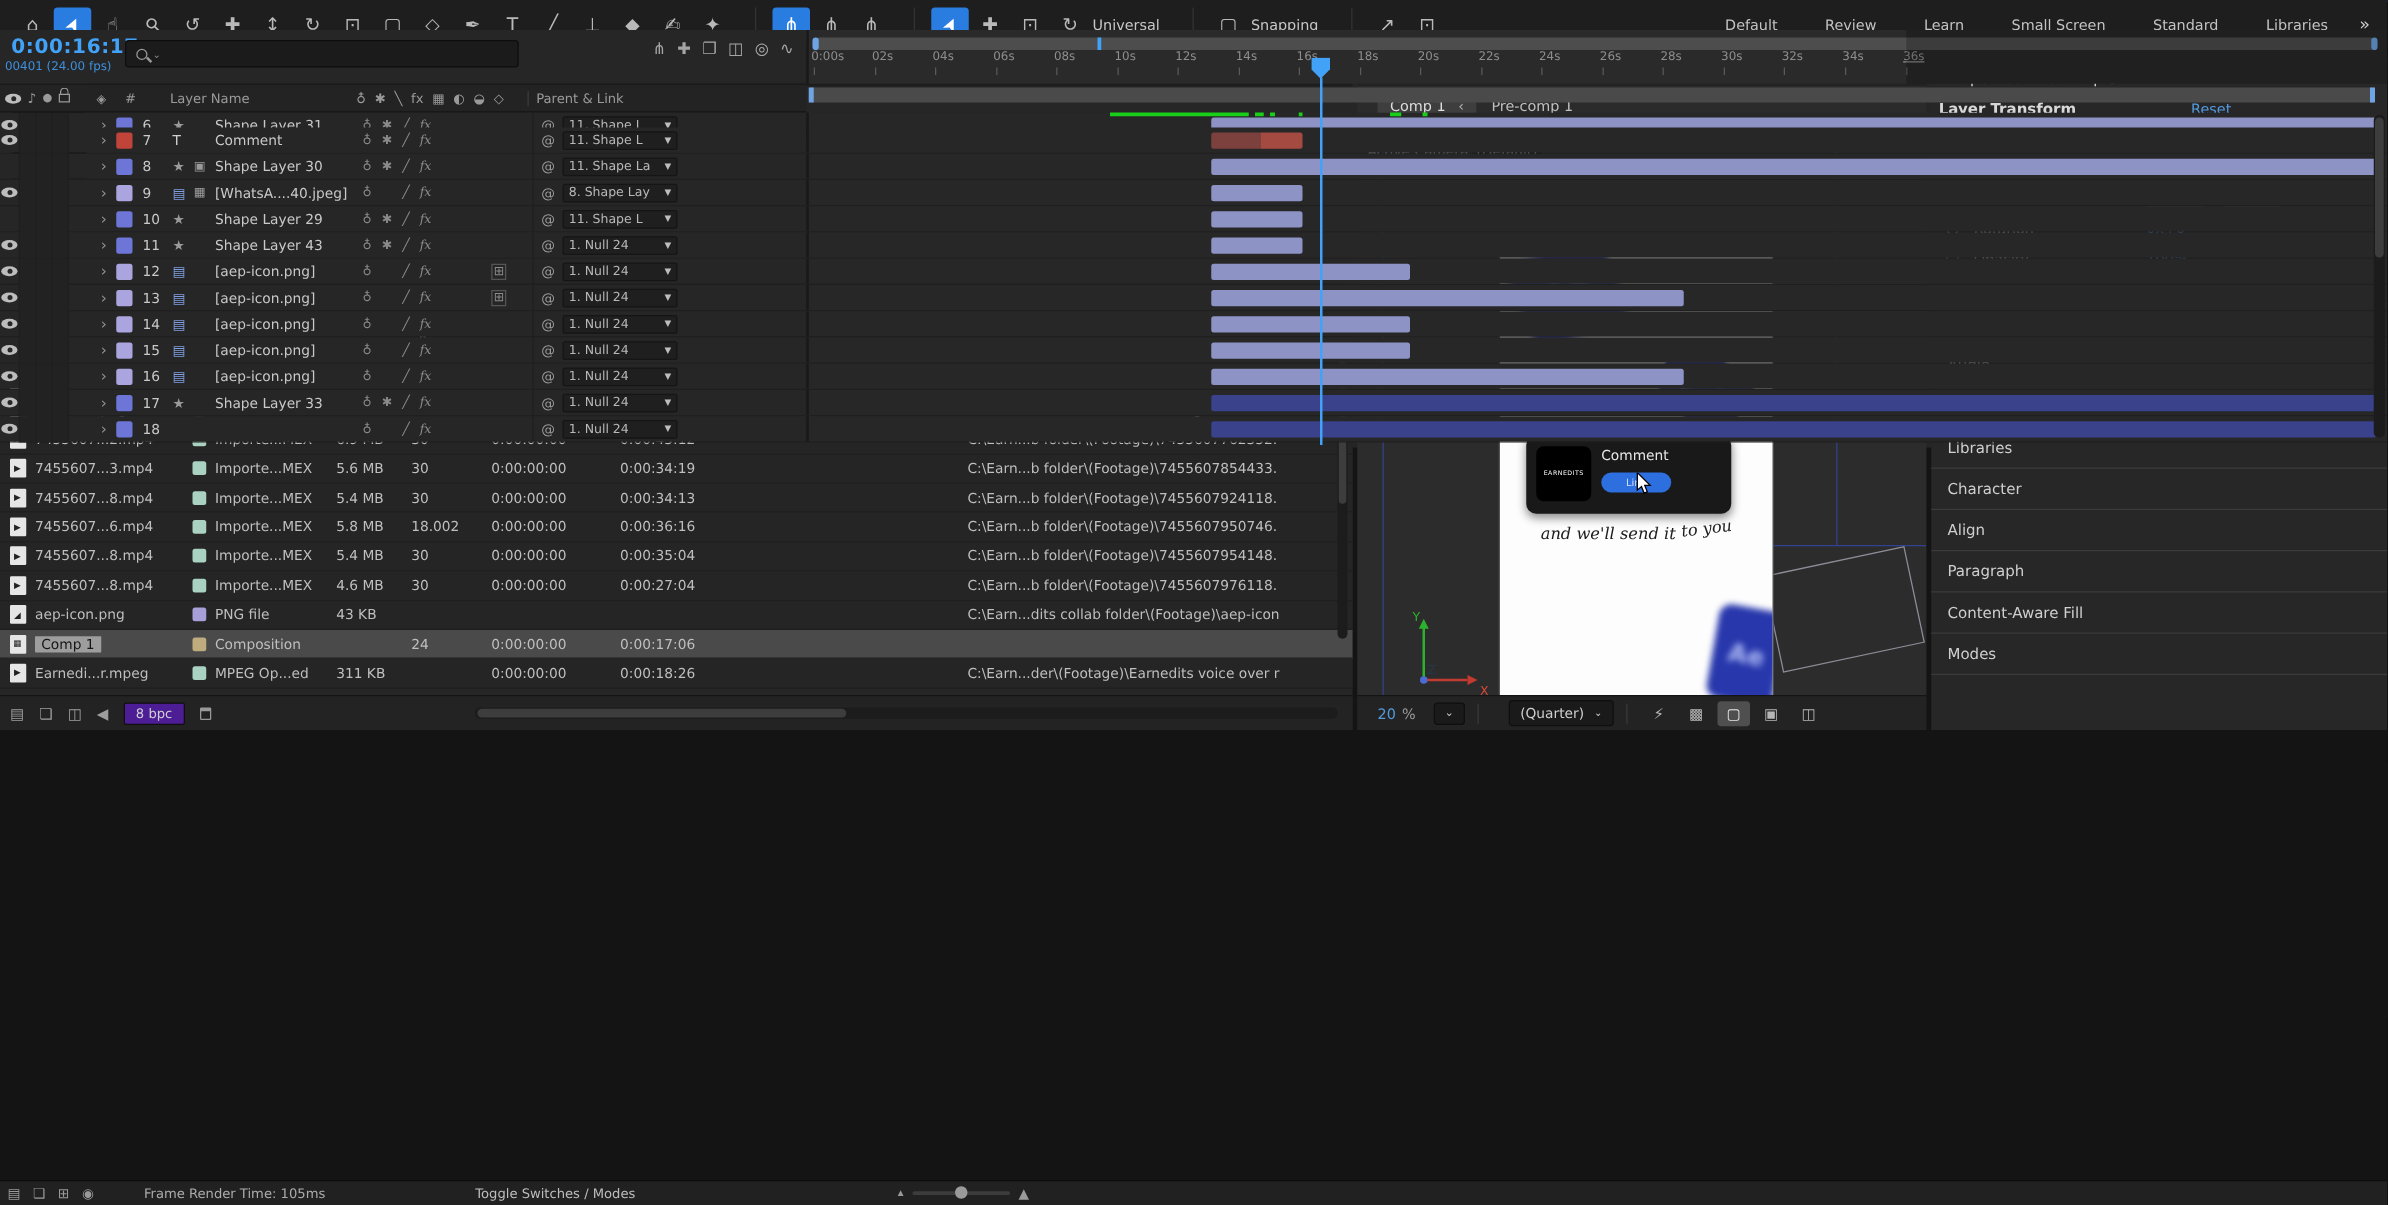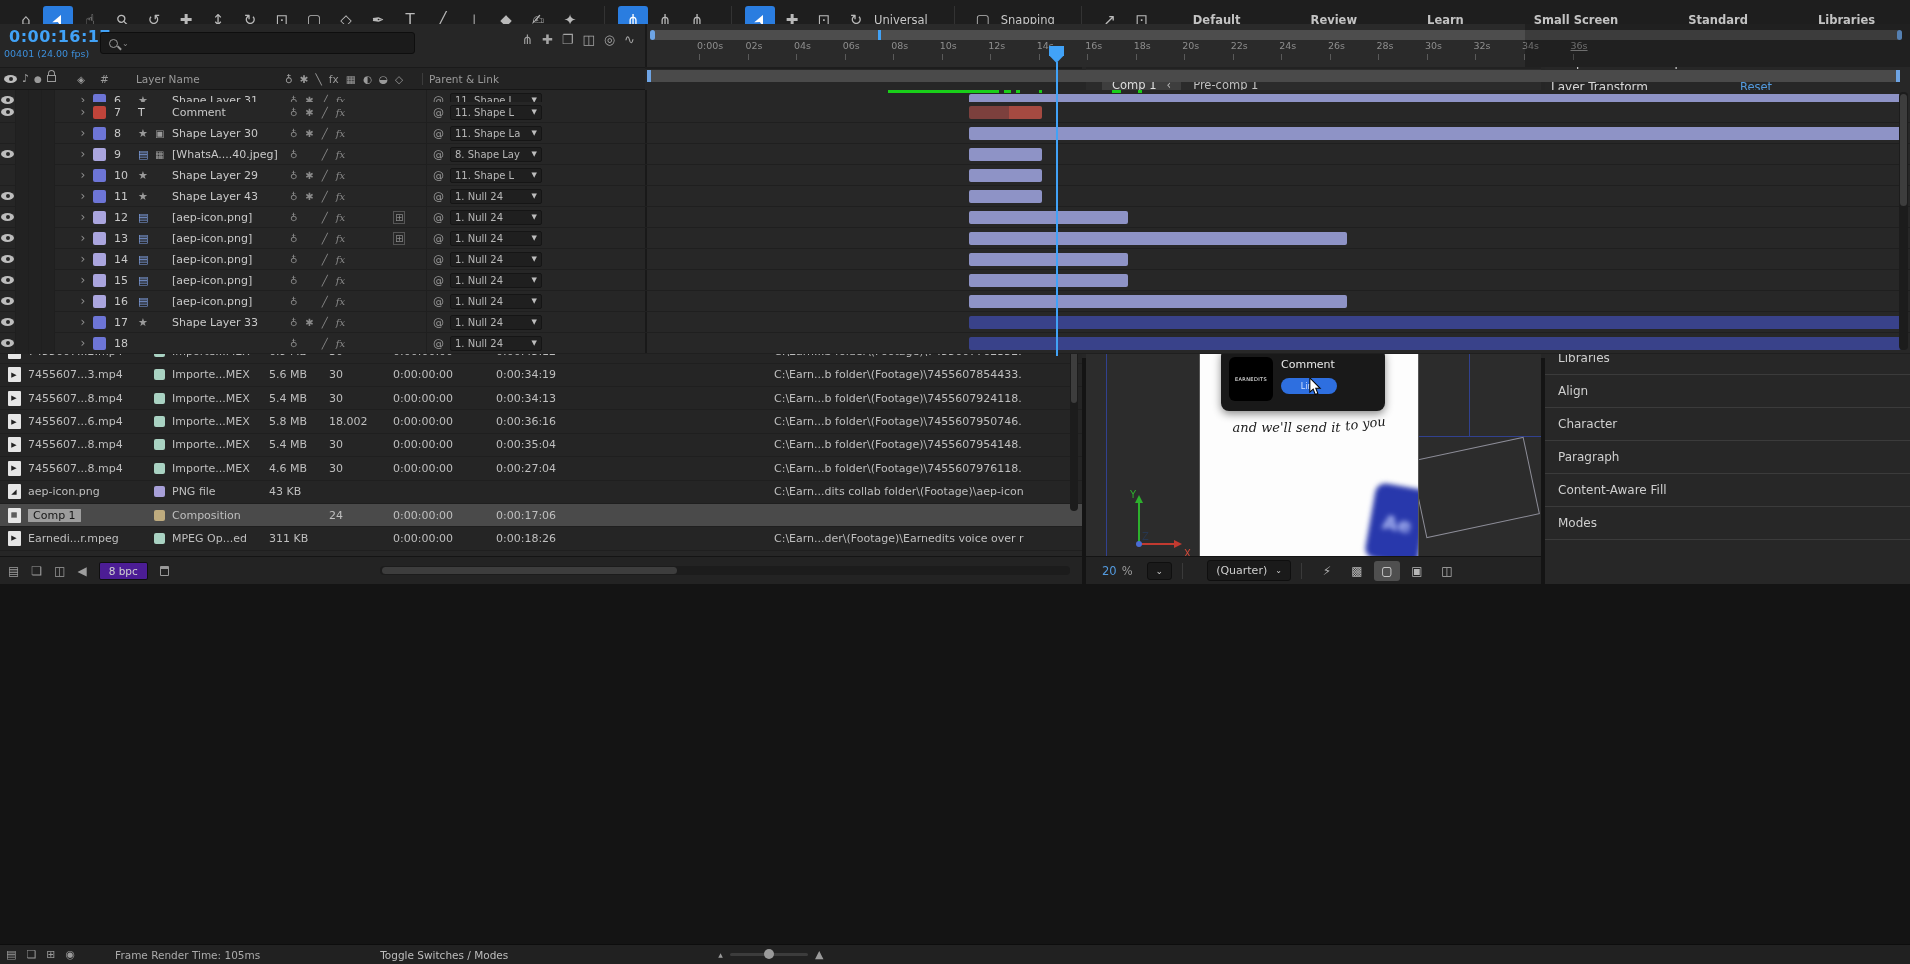--- a/index.html
+++ b/index.html
@@ -11,21 +11,21 @@
   #toolbar { position:absolute; left:0; top:0; width:1910px; height:42px; background:#1e1e1e;
              border-bottom:3px solid #111; display:flex; align-items:center; padding-left:10px; }
   .tool { width:30px; height:28px; display:flex; align-items:center; justify-content:center;
           font-size:15px; color:#b9b9b9; border-radius:3px; margin:0 1px; position:relative; }
   .tool.active { background:#2a7de0; color:#fff; }
   .cursor-glyph { display:inline-block; transform:rotate(-65deg); }
   .rot45 { display:inline-block; transform:rotate(-45deg); }
   .tb-label { font-size:11.5px; color:#c8c8c8; margin:0 8px 0 2px; }
   .tb-group { display:flex; align-items:center; margin-left:18px; padding-left:12px; border-left:1px solid #333; }
   #workspaces { display:flex; align-items:center; margin-left:auto; margin-right:14px; }
-  .ws-item { font-size:11.5px; color:#c3c3c3; margin:0 35px; white-space:nowrap;font-weight:bold; }
+  .ws-item { font-size:11.5px; color:#c3c3c3; margin:0 19px; white-space:nowrap; }
   .ws-overflow { font-size:14px; color:#cfcfcf; margin-left:6px; }
 
   
   .panel { position:absolute; background:#262626; }
   .tabrow { height:23px; background:#1d1d1d; display:flex; align-items:center; font-size:11.5px; color:#cfcfcf; }
   .hamburger { color:#9a9a9a; font-size:13px; margin-left:14px; }
   .closex { color:#9a9a9a; font-size:12px; margin:0 6px 0 8px; }
   .tansq { width:11px; height:11px; background:#c9b183; border-radius:2px; margin-right:7px; }
 
   
@@ -127,21 +127,21 @@
   .mini-btn { background:#1a1a1a; border:1px solid #0f0f0f; border-radius:3px; color:#cfcfcf; font-size:9px;
               padding:3px 8px; margin-left:14px; display:flex; align-items:center; gap:8px; }
   .vdivider { width:1px; height:16px; background:#3a3a3a; margin:0 10px; }
   .view-icon { width:26px; height:20px; display:flex; align-items:center; justify-content:center; color:#b5b5b5; font-size:12px; border-radius:3px; margin:0 2px; }
   .view-icon.active { background:#4f4f4f; color:#e5e5e5; }
 
   
   #props-panel { left:1545px; top:46px; width:365px; height:538px; background:#272727; }
   .props-head { display:flex; align-items:center; justify-content:space-between; padding:8px 12px 6px 12px; font-size:12px; color:#d5d5d5; }
   .lt-row { display:flex; align-items:center; padding:5px 12px 3px 6px; font-size:12px; }
-  .lt-title { color:#d8d8d8; font-weight:normal; }
+  .lt-title { color:#d8d8d8; font-weight:bold; }
   .lt-reset { color:#539ade; margin-left:92px; font-size:11.5px; }
   .prop-row { display:flex; align-items:center; height:24.5px; font-size:11.5px; color:#c4c4c4; }
   .prop-sw { width:34px; display:flex; justify-content:center; }
   .prop-label { width:110px; }
   .prop-link { width:28px; color:#539ade; font-size:12px; }
   .prop-val { color:#539ade; min-width:46px; border-bottom:1px solid #565656; margin-right:16px; padding-bottom:1px; }
   .props-sections { margin-top:22px; border-top:1px solid #3b3b3b; }
   .prop-section { height:33px; display:flex; align-items:center; padding-left:13px; font-size:12px; color:#cfcfcf; border-bottom:1px solid #3b3b3b; }
 
   
@@ -158,21 +158,21 @@
   .th-tag { width:38px; text-align:center; }
   .th-num { width:36px; }
   .th-name { width:149px; }
   .th-switches { width:137px; display:flex; gap:7px; align-items:center; }
   .th-parent { padding-left:6px; border-left:1px solid #3c3c3c; }
   .truler { position:absolute; left:645px; top:24px; width:1265px; height:43px; background:#2a2a2a; border-left:2px solid #191919; }
   .tnav { position:absolute; left:3px; top:6px; right:8px; height:10px; background:#4d4d4d; border-radius:5px; }
   .tnav::before, .tnav::after { content:""; position:absolute; top:0; width:5px; height:10px; background:#6ea4e4; border-radius:4px; }
   .tnav::before { left:0; } .tnav::after { right:0; }
   .tnav-tick { position:absolute; top:0; width:3px; height:10px; background:#41a2f7; }
-  .tick { position:absolute; top:16px; font-size:9.5px; color:#8e8e8e;margin-left:48px; }
+  .tick { position:absolute; top:16px; font-size:9.5px; color:#8e8e8e; }
   .tick::after { content:""; position:absolute; left:2px; top:14px; height:6px; border-left:1px solid #5a5a5a; }
   .ruler-dim { position:absolute; left:69.5%; right:0; top:0; bottom:0; background:rgba(0,0,0,.22); }
   .tworkarea { position:absolute; left:647px; top:70px; width:1253px; height:12px; background:#4a4a4a; border-radius:2px; }
   .tworkarea::before, .tworkarea::after { content:""; position:absolute; top:0; width:4px; height:12px; background:#6ea4e4; }
   .tworkarea::before { left:0; } .tworkarea::after { right:0; }
   #tl-rows { position:absolute; left:0; top:90px; width:1910px; height:266px; overflow:hidden; }
   .tl-row { display:flex; height:21px; border-bottom:1px solid #1f1f1f; }
   .tl-row:nth-of-type(2) { margin-top:-9px; }   
   .tl-left { width:645px; display:flex; align-items:center; background:#262626; font-size:11px; color:#c9c9c9; flex-shrink:0; }
   .av-cell { width:16px; height:21px; display:flex; align-items:center; justify-content:center; border-right:1px solid #1f1f1f; }
@@ -820,23 +820,23 @@
     <div class="props-sections">
 
         <div class="prop-section">Info</div>
 
         <div class="prop-section">Audio</div>
 
         <div class="prop-section">Effects &amp; Presets</div>
 
         <div class="prop-section">Libraries</div>
 
+        <div class="prop-section">Character</div>
+
         <div class="prop-section">Align</div>
-
-        <div class="prop-section">Character</div>
 
         <div class="prop-section">Paragraph</div>
 
 
         <div class="prop-section">Content-Aware Fill</div>
 
         <div class="prop-section">Modes</div>
       </div>
   </div>
 

